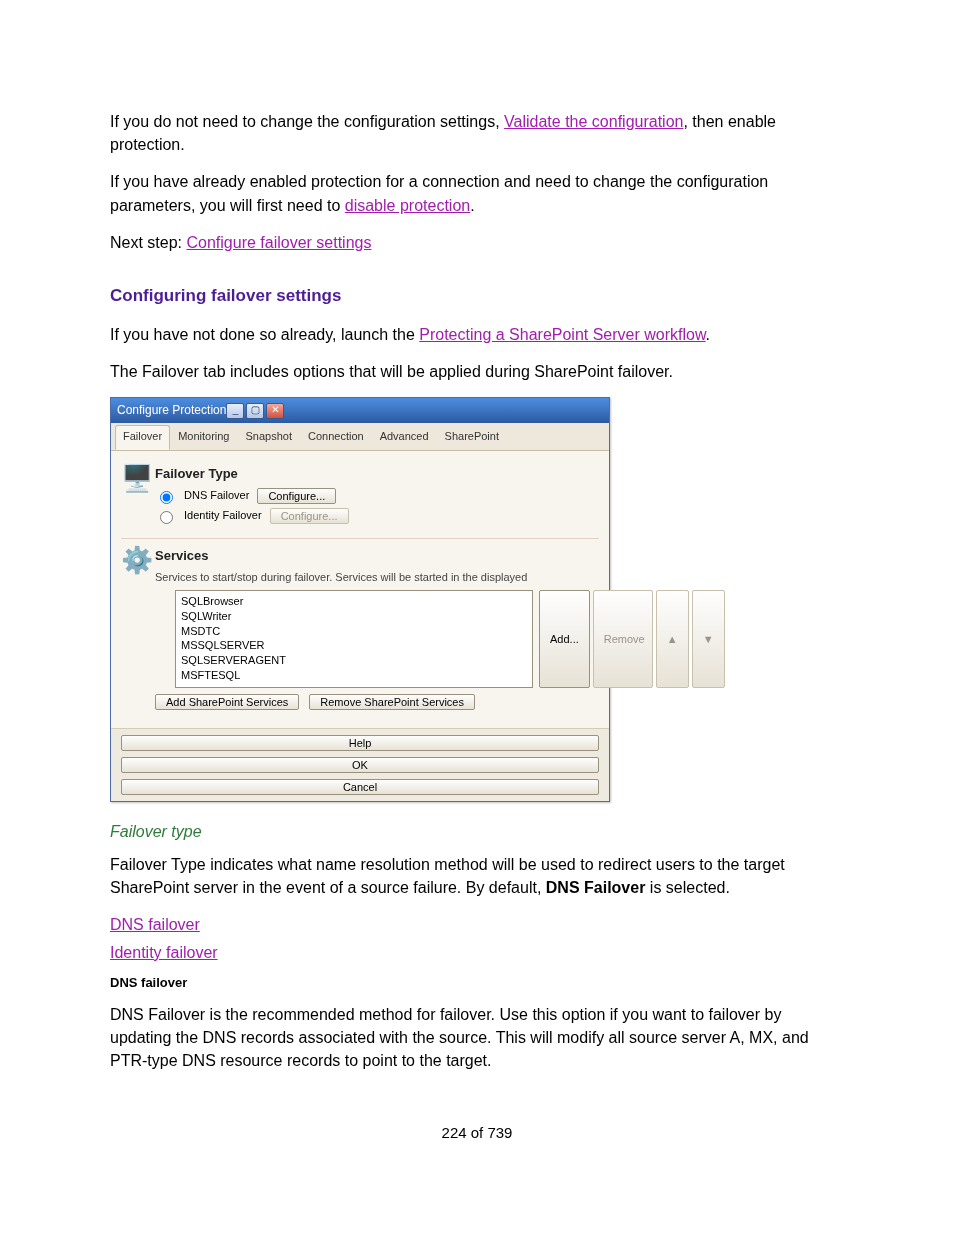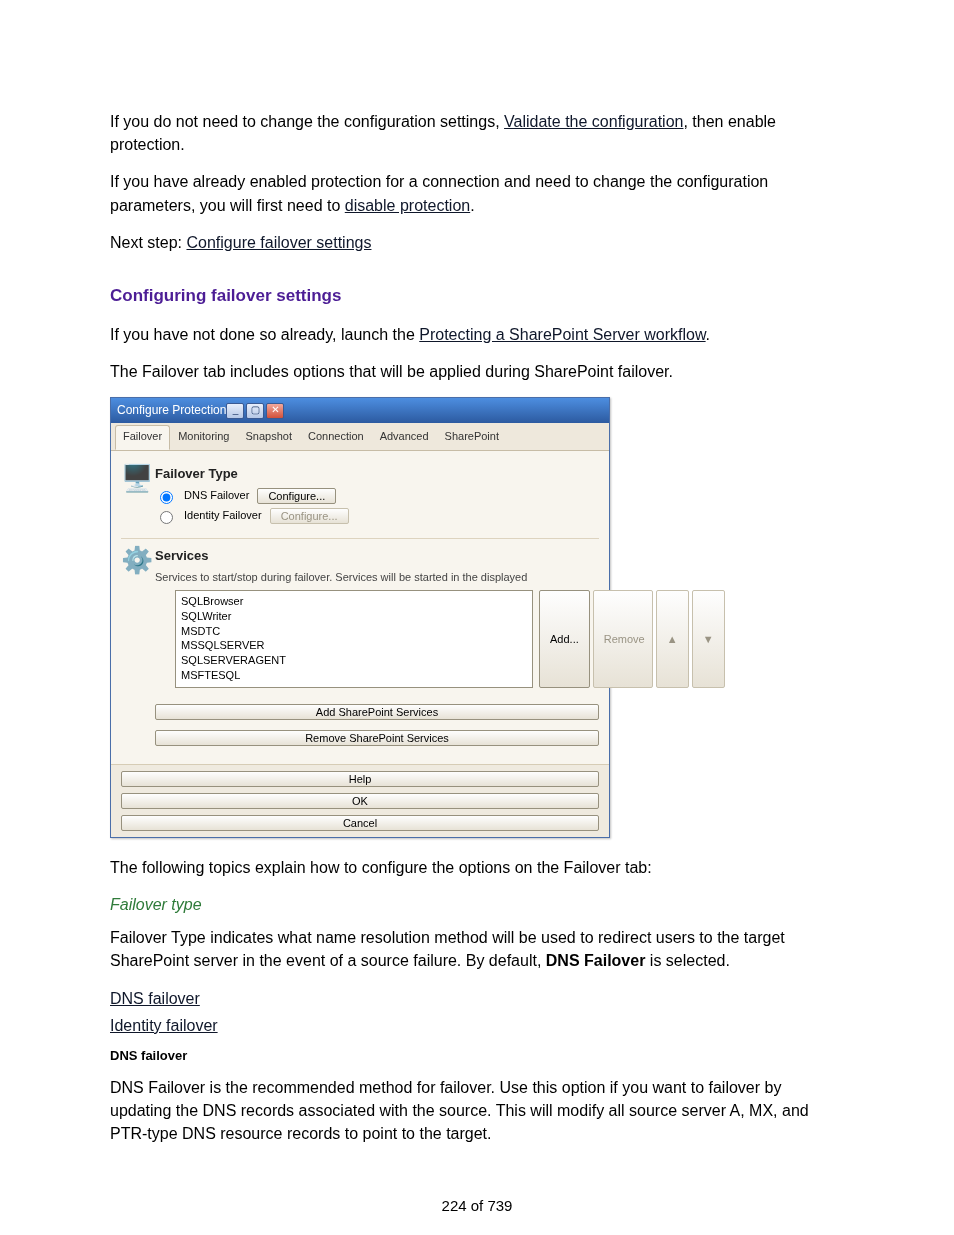--- a/index.html
+++ b/index.html
@@ -6,21 +6,21 @@
     font-family: Arial, Helvetica, sans-serif;
     font-size: 16px;
     color: #000;
     background: #fff;
     margin: 0;
     padding: 110px 110px 40px 110px;
     line-height: 1.45;
   }
   .content { max-width: 740px; }
   p { margin: 0 0 14px 0; }
-  a { color: #0f172a; text-decoration: underline; }
+  a { color: #a21caf; text-decoration: underline; }
   .heading2 {
     color: #4c1d95;
     font-weight: bold;
     font-size: 17px;
     margin: 30px 0 14px 0;
   }
   .heading3 {
     color: #2f7b3a;
     font-style: italic;
     font-size: 16px;
@@ -109,21 +109,21 @@
     background:#fff;
     border:1px solid #97917e;
     padding:3px 5px;
     font-size:11px;
     line-height:1.35;
     min-height:90px;
     margin-left:20px;
   }
   .svc-btns { display:flex; gap:3px; width:60px; }
   .svc-btns .btn { width:100%; text-align:center; }
-  .svc-footer { display:flex; gap:10px; margin-top:16px;flex-direction:column; }
+  .svc-footer { display:flex; gap:10px; margin-top:6px; }
   .dialog-footer {
     background:#efeadf;
     border-top:1px solid #d6ccb5;
     padding:6px 10px;
     display:flex;
     justify-content:flex-end;
     gap:6px;
     flex-direction:column;
   }
   .dialog-footer .btn { min-width:64px; }
@@ -222,21 +222,20 @@
       </div>
 
     </div>
     <div class="dialog-footer">
       <button class="btn">Help</button>
       <button class="btn">OK</button>
       <button class="btn">Cancel</button>
     </div>
   </div>
 
-  <p>The following topics explain how to configure the options on the Failover tab:</p>
 
   <div class="heading3">Failover type</div>
 
   <p>
     <span>Failover Type indicates what name resolution method will be used to redirect users to the target SharePoint server in the event of a source failure. By default, </span><b>DNS Failover</b><span> is selected.</span>
   </p>
 
   <div class="linkrow"><a href="#">DNS failover</a></div>
   <div class="linkrow"><a href="#">Identity failover</a></div>
 

